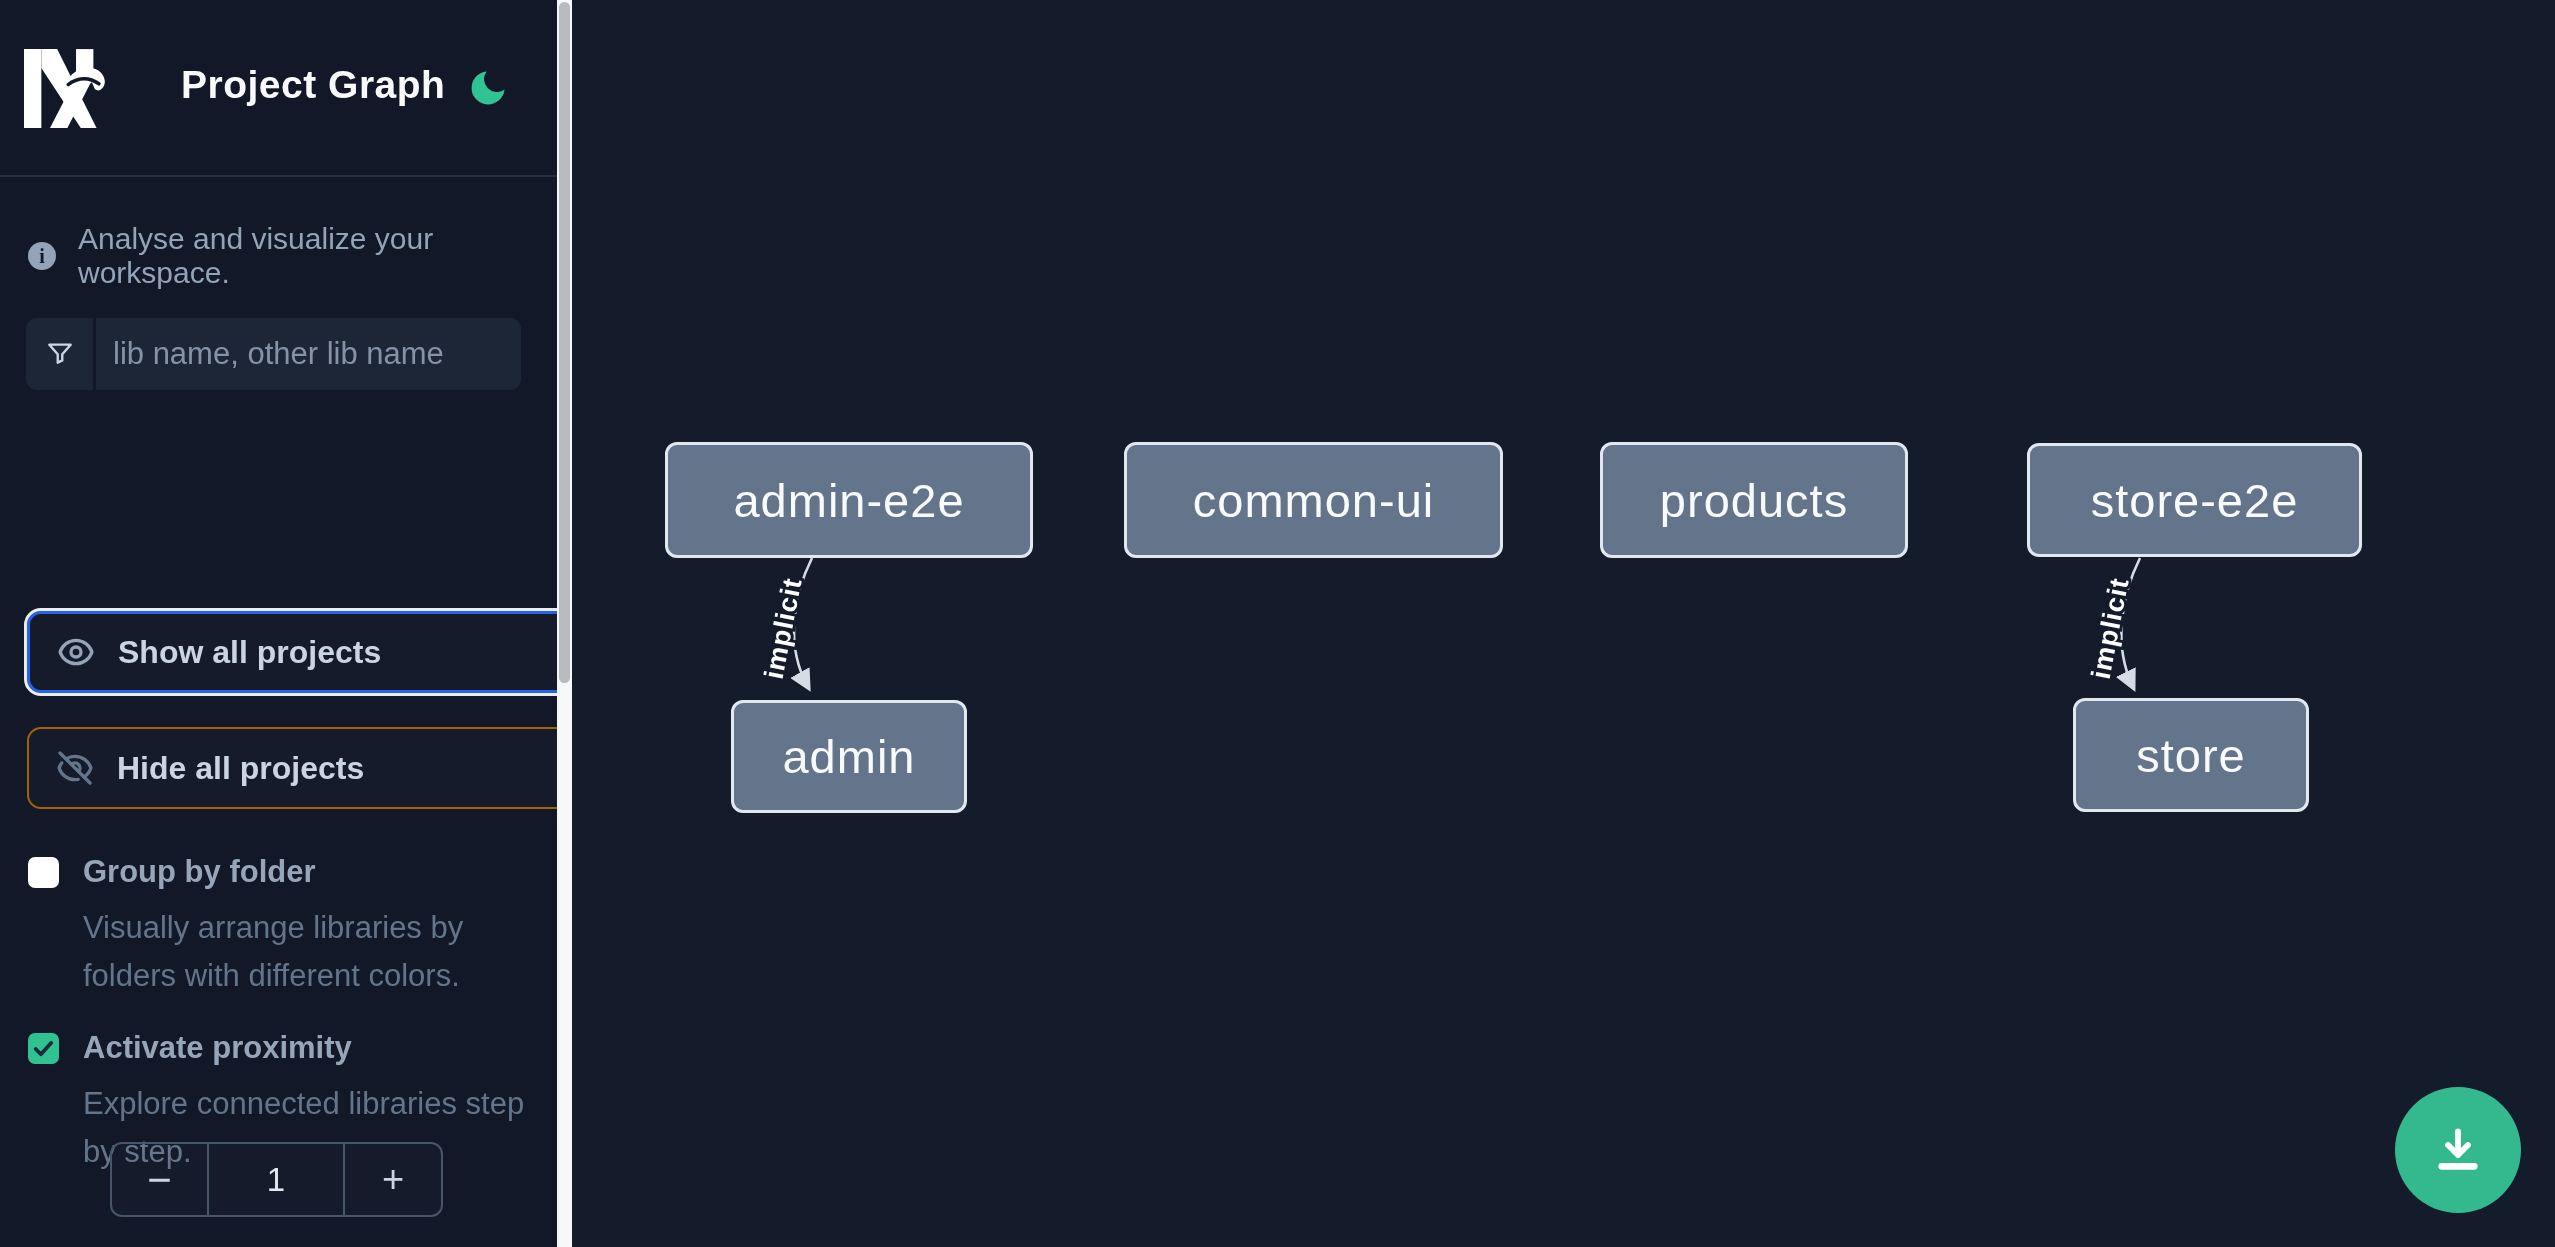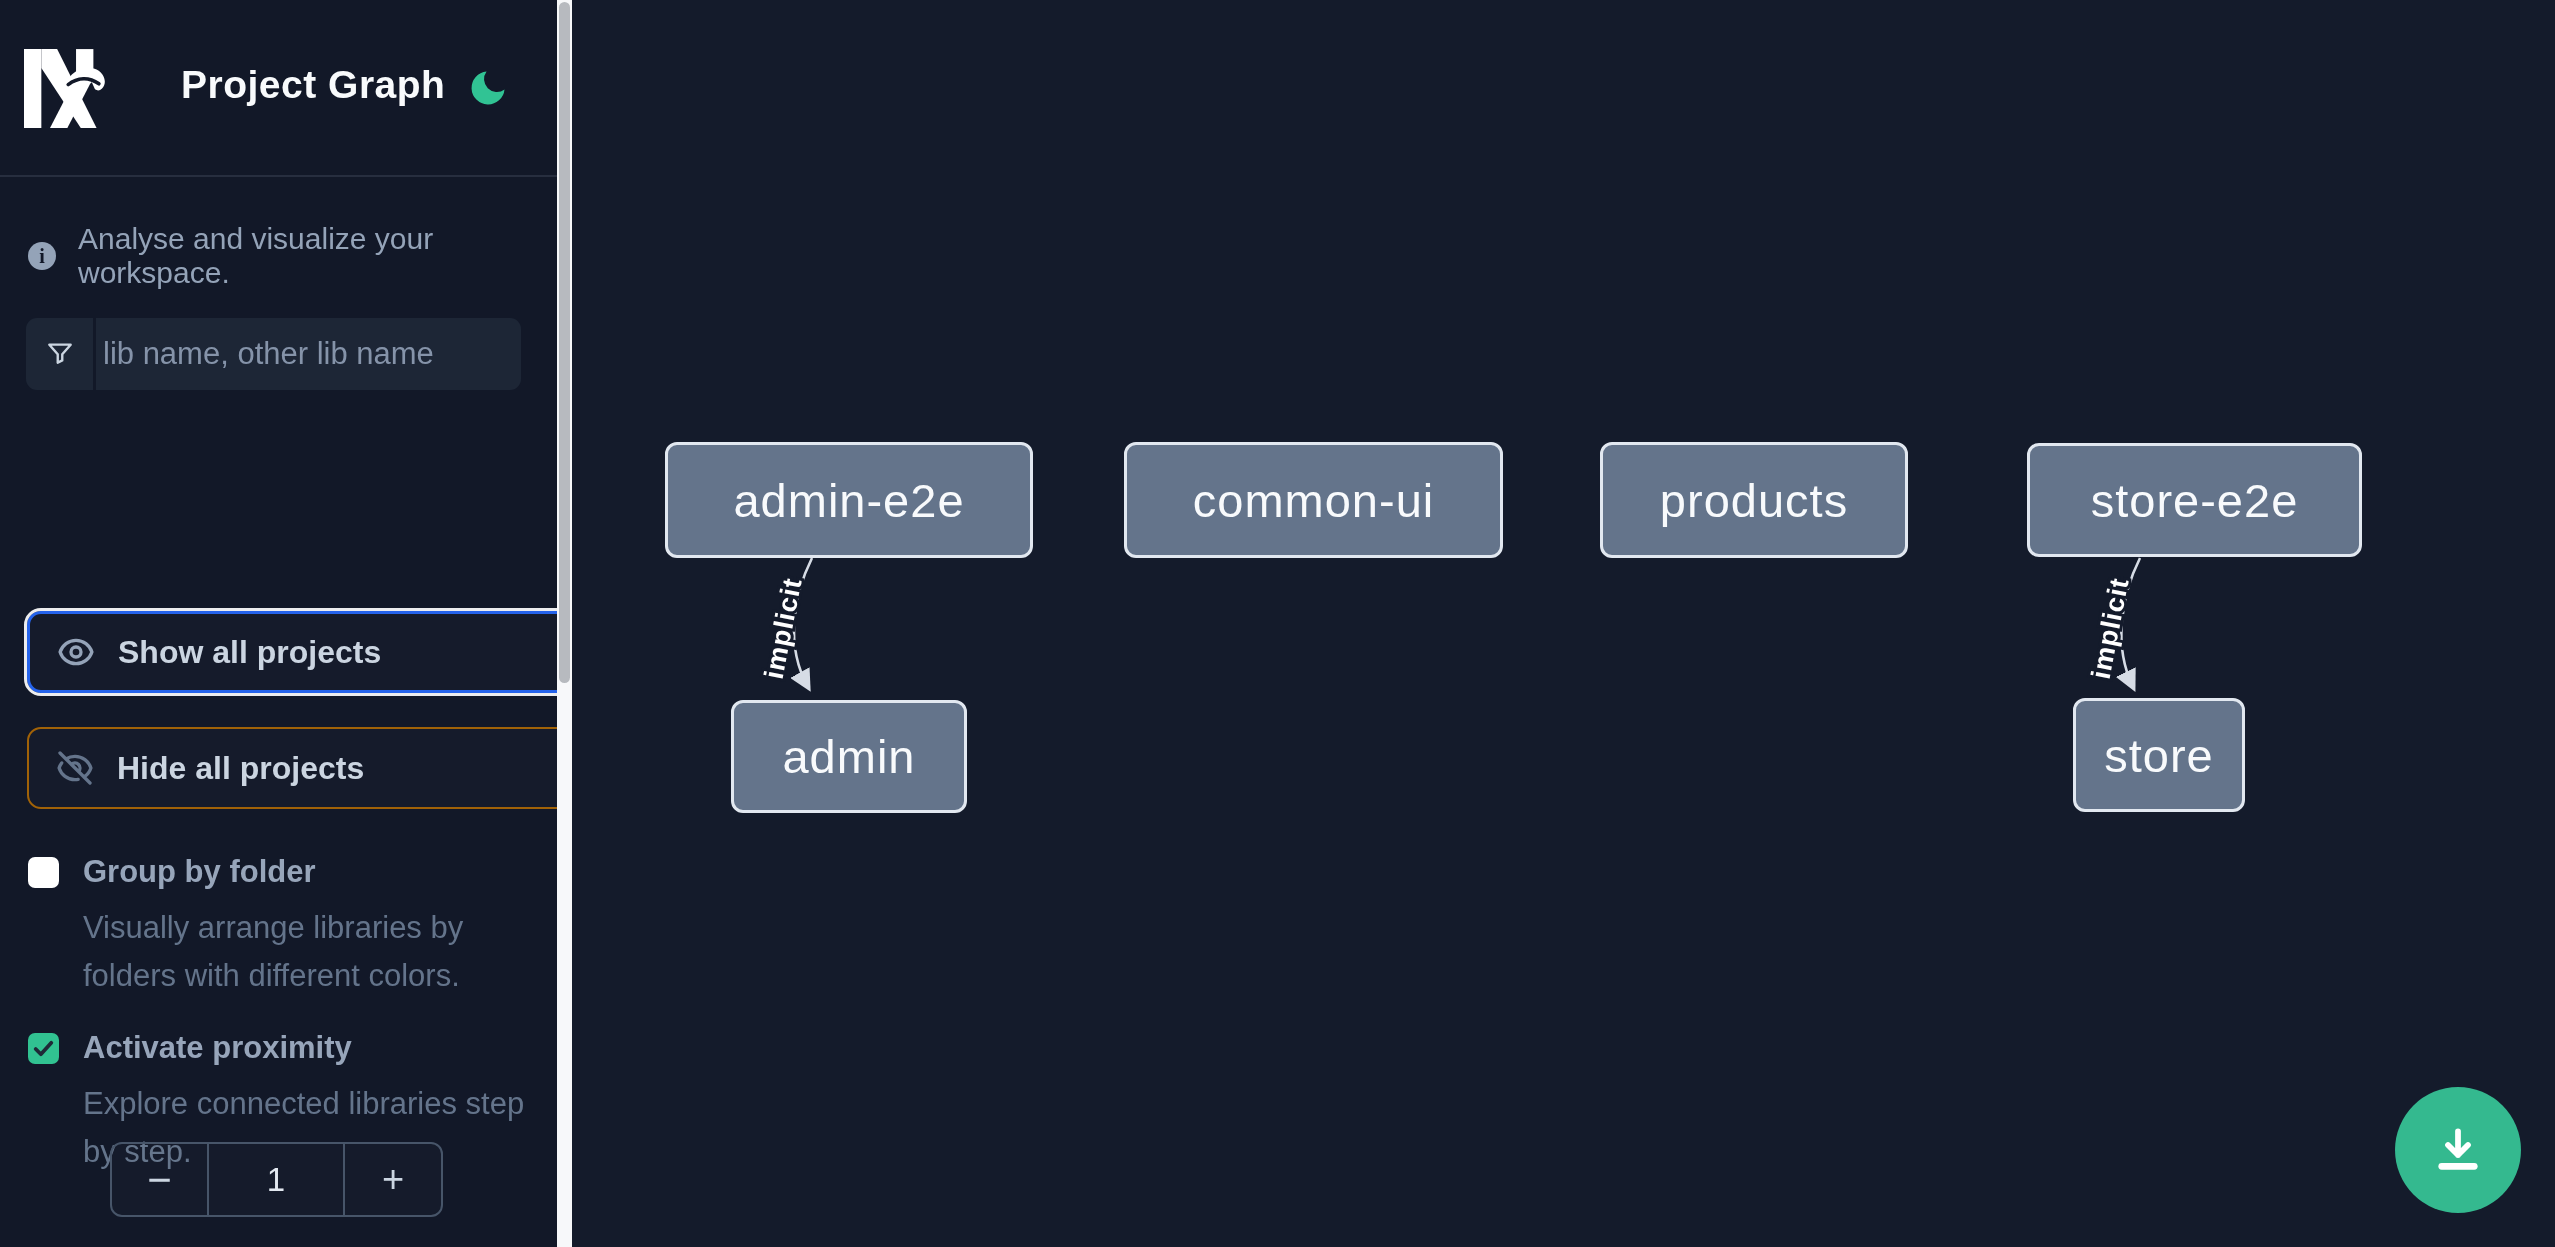--- a/index.html
+++ b/index.html
@@ -23,21 +23,21 @@
                font-size:20px; font-weight:800; display:flex; align-items:center; justify-content:center;
                font-family:"Liberation Serif", serif; flex:0 0 auto; }
   .info-text { color:#94a3b8; font-size:30px; }
 
   .search-box { position:absolute; left:26px; top:318px; width:495px; height:72px;
                 background:#1d2636; border-radius:11px; display:flex; align-items:stretch; overflow:hidden; }
   .search-icon-seg { width:70px; display:flex; align-items:center; justify-content:center;
                      border-right:3px solid #121828; flex:0 0 auto; }
   .search-icon-seg svg { width:32px; height:32px; color:#cbd5e1; }
   .search-box input { flex:1; background:transparent; border:none; outline:none; color:#bef264;
-                      font-size:31px; padding:0 10px 0 7px; font-family:"Liberation Sans", sans-serif; }
+                      font-size:31px; padding:0 10px 0 17px; font-family:"Liberation Sans", sans-serif; }
   .search-box input::placeholder { color:#8593a9; opacity:1; }
 
   .opt { position:absolute; left:28px; width:500px; }
   .opt .row { display:flex; align-items:center; gap:24px; }
   .checkbox { width:31px; height:31px; border-radius:7px; flex:0 0 auto; position:relative; }
   .checkbox.gray  { background:#9ca3ad; }
   .checkbox.white { background:#ffffff; }
   .checkbox.green { background:#31c291; }
   .checkbox svg { position:absolute; left:3px; top:3px; width:25px; height:25px; }
   .opt-label { color:#97a5ba; font-size:31px; font-weight:700; white-space:nowrap; }
@@ -180,21 +180,21 @@
       <path d="M1568 558 C1549 596 1541 646 1561 687" fill="none" stroke="#d6dce5" stroke-width="2.6" marker-end="url(#arrow)"></path>
       <text transform="translate(220 630) rotate(-79)">implicit</text>
       <text transform="translate(1547 630) rotate(-79)">implicit</text>
     </svg>
 
     <div class="node" style="left:93px;  top:442px; width:368px; height:116px;">admin-e2e</div>
     <div class="node" style="left:552px; top:442px; width:379px; height:116px;">common-ui</div>
     <div class="node" style="left:1028px;top:442px; width:308px; height:116px;">products</div>
     <div class="node" style="left:1435px;top:443px; width:335px; height:114px;margin-left:20px;">store-e2e</div>
     <div class="node" style="left:159px; top:700px; width:236px; height:113px;">admin</div>
-    <div class="node" style="left:1501px;top:698px; width:172px; height:114px;">store</div>
+    <div class="node" style="left:1501px;top:698px; width:236px; height:114px;">store</div>
 
   </main>
 
   <div class="fab">
     <svg viewBox="0 0 24 24" fill="none" stroke="currentColor" stroke-width="2.3" stroke-linecap="round" stroke-linejoin="round">
       <path d="M12 4.5v9.5m0 0l4-4m-4 4l-4-4"></path>
       <path d="M5.5 18.5h13" stroke-width="2.7"></path>
     </svg>
   </div>
 

